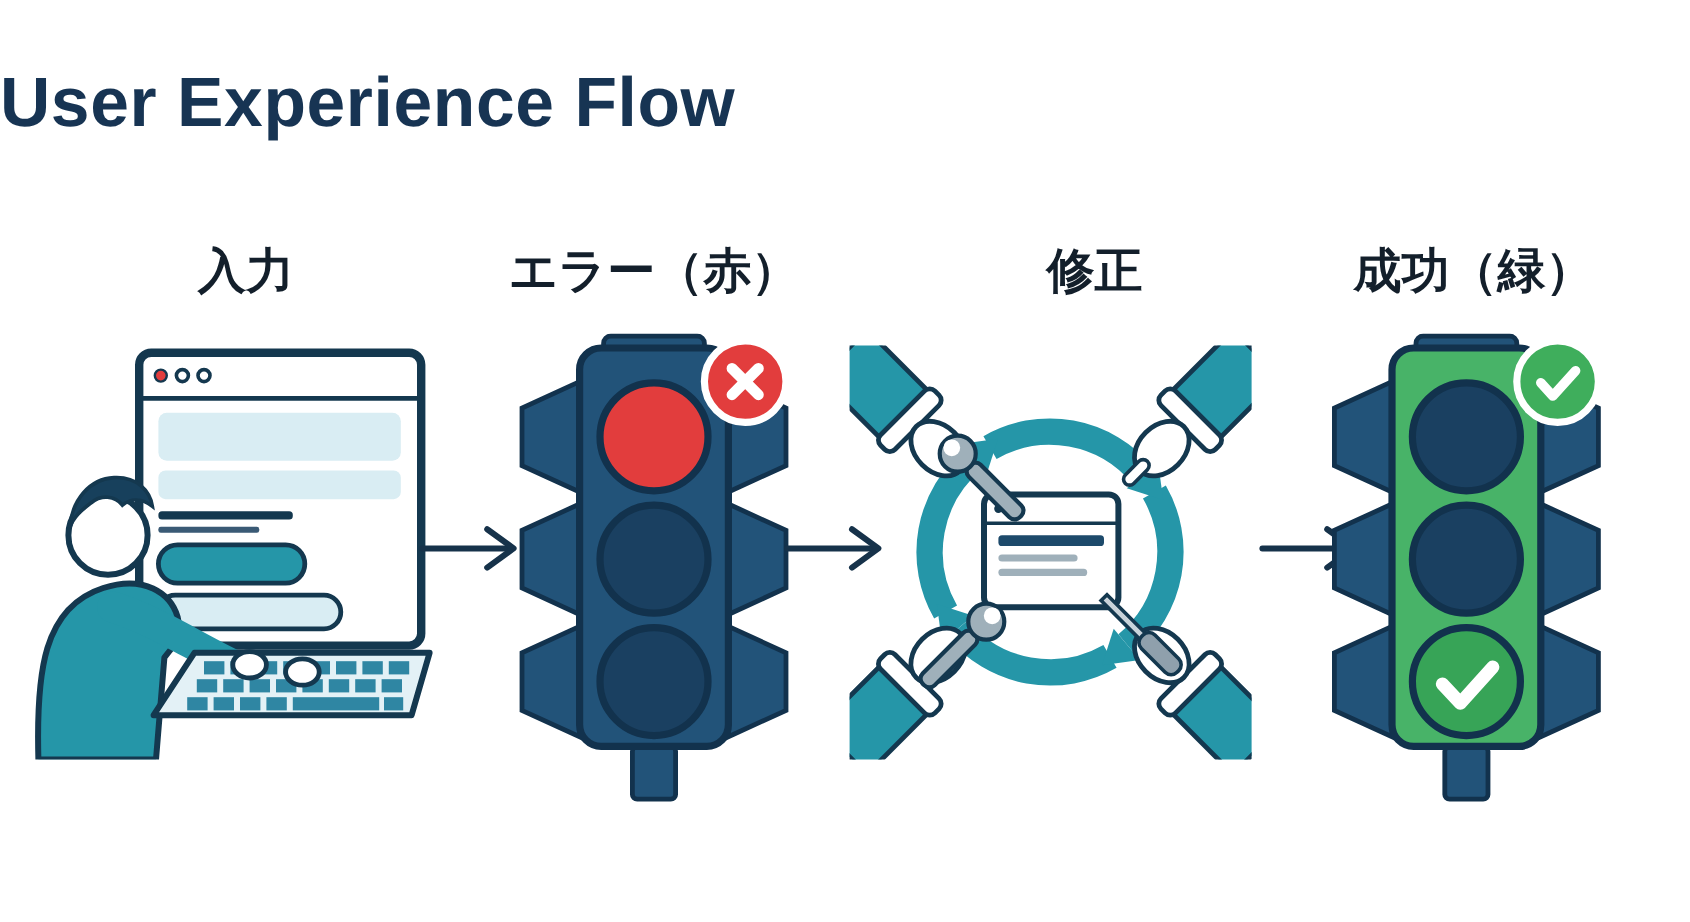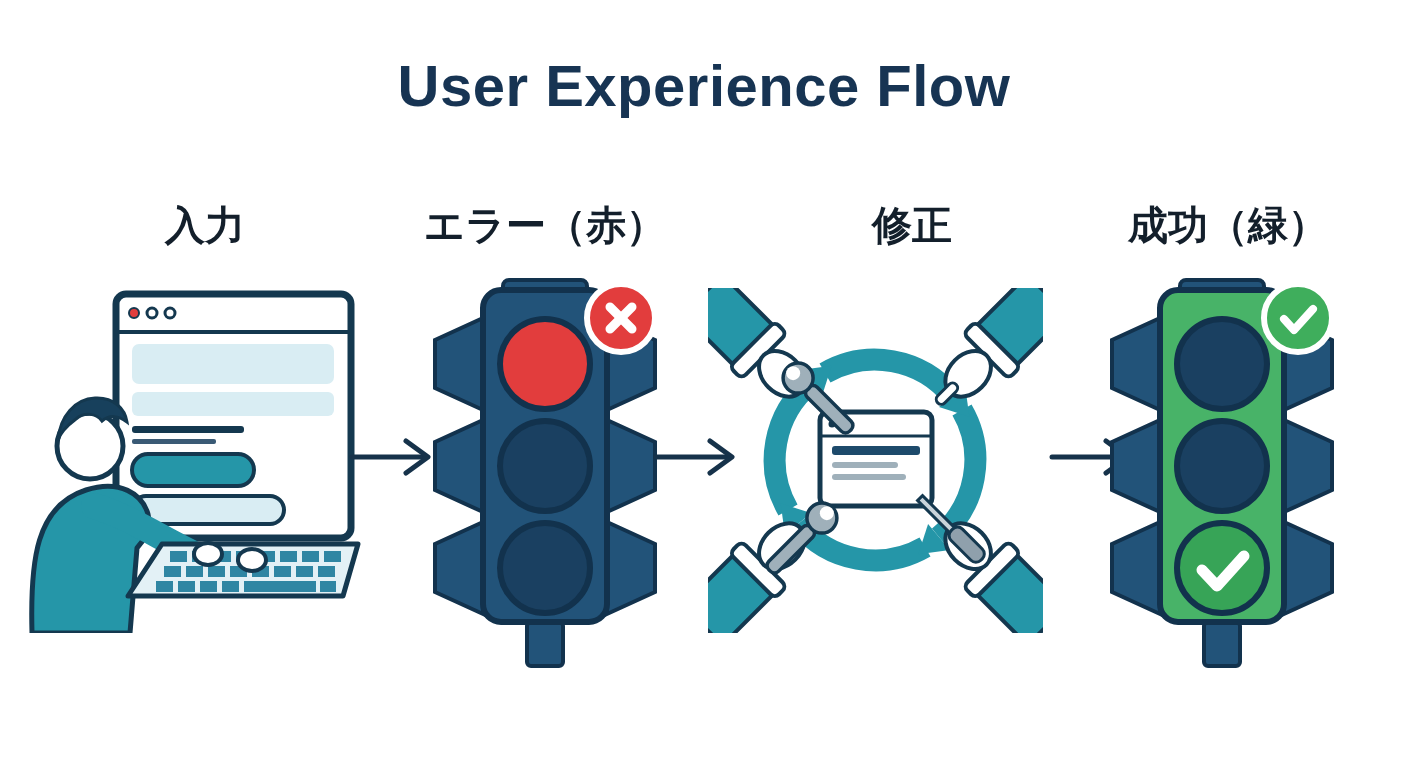--- a/index.html
+++ b/index.html
@@ -2,21 +2,21 @@
 <html><head>
 <meta charset="utf-8">
 <style>
   html,body{margin:0;padding:0;background:#ffffff;}
   .canvas{
     position:relative;width:1408px;height:768px;background:#ffffff;
     font-family:"Liberation Sans","DejaVu Sans",sans-serif;overflow:hidden;
   }
   .title{
     position:absolute;top:52px;left:0;width:100%;margin:0;
-    text-align:center;font-size:58px;font-weight:bold;color:#173453;
+    font-size:58px;font-weight:bold;color:#173453;
     letter-spacing:0.5px;
   }
   .stage-label{
     position:absolute;top:198px;transform:translateX(-50%);
     font-size:40px;font-weight:bold;color:#131f2b;white-space:nowrap;
   }
   .label-1{left:205px;}
   .label-2{left:545px;}
   .label-3{left:912px;}
   .label-4{left:1228px;text-align:center;}

